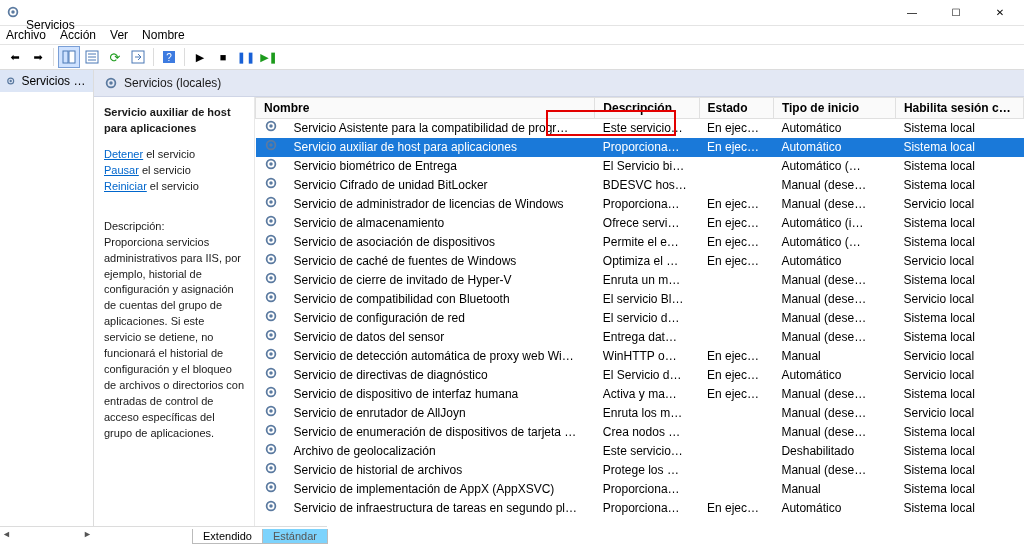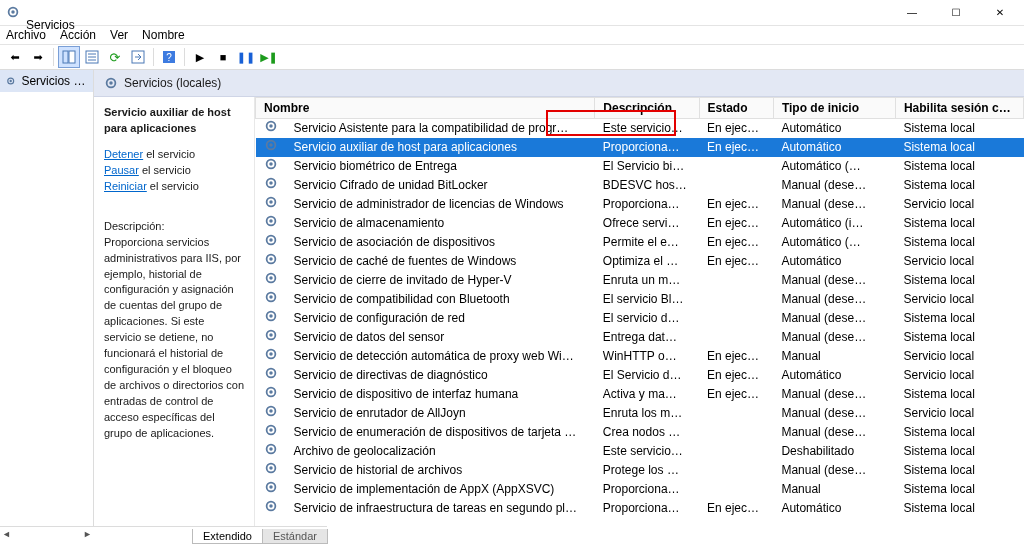--- a/index.html
+++ b/index.html
@@ -27,21 +27,21 @@
   .detailpane .desc { margin-top:24px; }
   .listwrap { flex:1; overflow:auto; border-left:1px solid #e8e8e8; }
   table { width:100%; border-collapse:collapse; font-size:12px; table-layout:fixed; }
   thead th { text-align:left; font-weight:700; padding:3px 8px; border:1px solid #e0e0e0; color:#000; position:sticky; top:0; background:#fafafa; white-space:nowrap; overflow:hidden; text-overflow:ellipsis; }
   tbody td { padding:0 8px; line-height:17px; white-space:nowrap; overflow:hidden; text-overflow:ellipsis; }
   tbody tr.selected td { background:#1a79d9; color:#fff; }
   .svcname { display:flex; align-items:center; gap:16px; }
   .svcicon { width:14px; height:14px; flex:none; }
   .red-annot { position:absolute; border:2.5px solid #e30000; pointer-events:none; }
   .tabs { height:18px; display:flex; font-size:11px; border-top:1px solid #dcdcdc; padding-left:98px; align-items:flex-end; }
-  .tab { border:1px solid #bbb; border-top:none; padding:1px 10px; background:#e5e5e5; margin-right:-1px; color:#555; }
+  .tab { border:1px solid #bbb; border-top:none; padding:1px 10px; background:#7dd3fc; margin-right:-1px; color:#555; }
   .tab.active { background:#fff; color:#000; }
   .leftscroll { width:94px; height:14px; border-top:1px solid #dcdcdc; display:flex; align-items:center; justify-content:space-between; padding:0 2px; }
   .larrow { font-size:9px; color:#555; }
   .gearSvg { width:14px; height:14px; }
   .container { position:relative; }
 </style>
 </head>
 <body>
 
 <div class="container">

